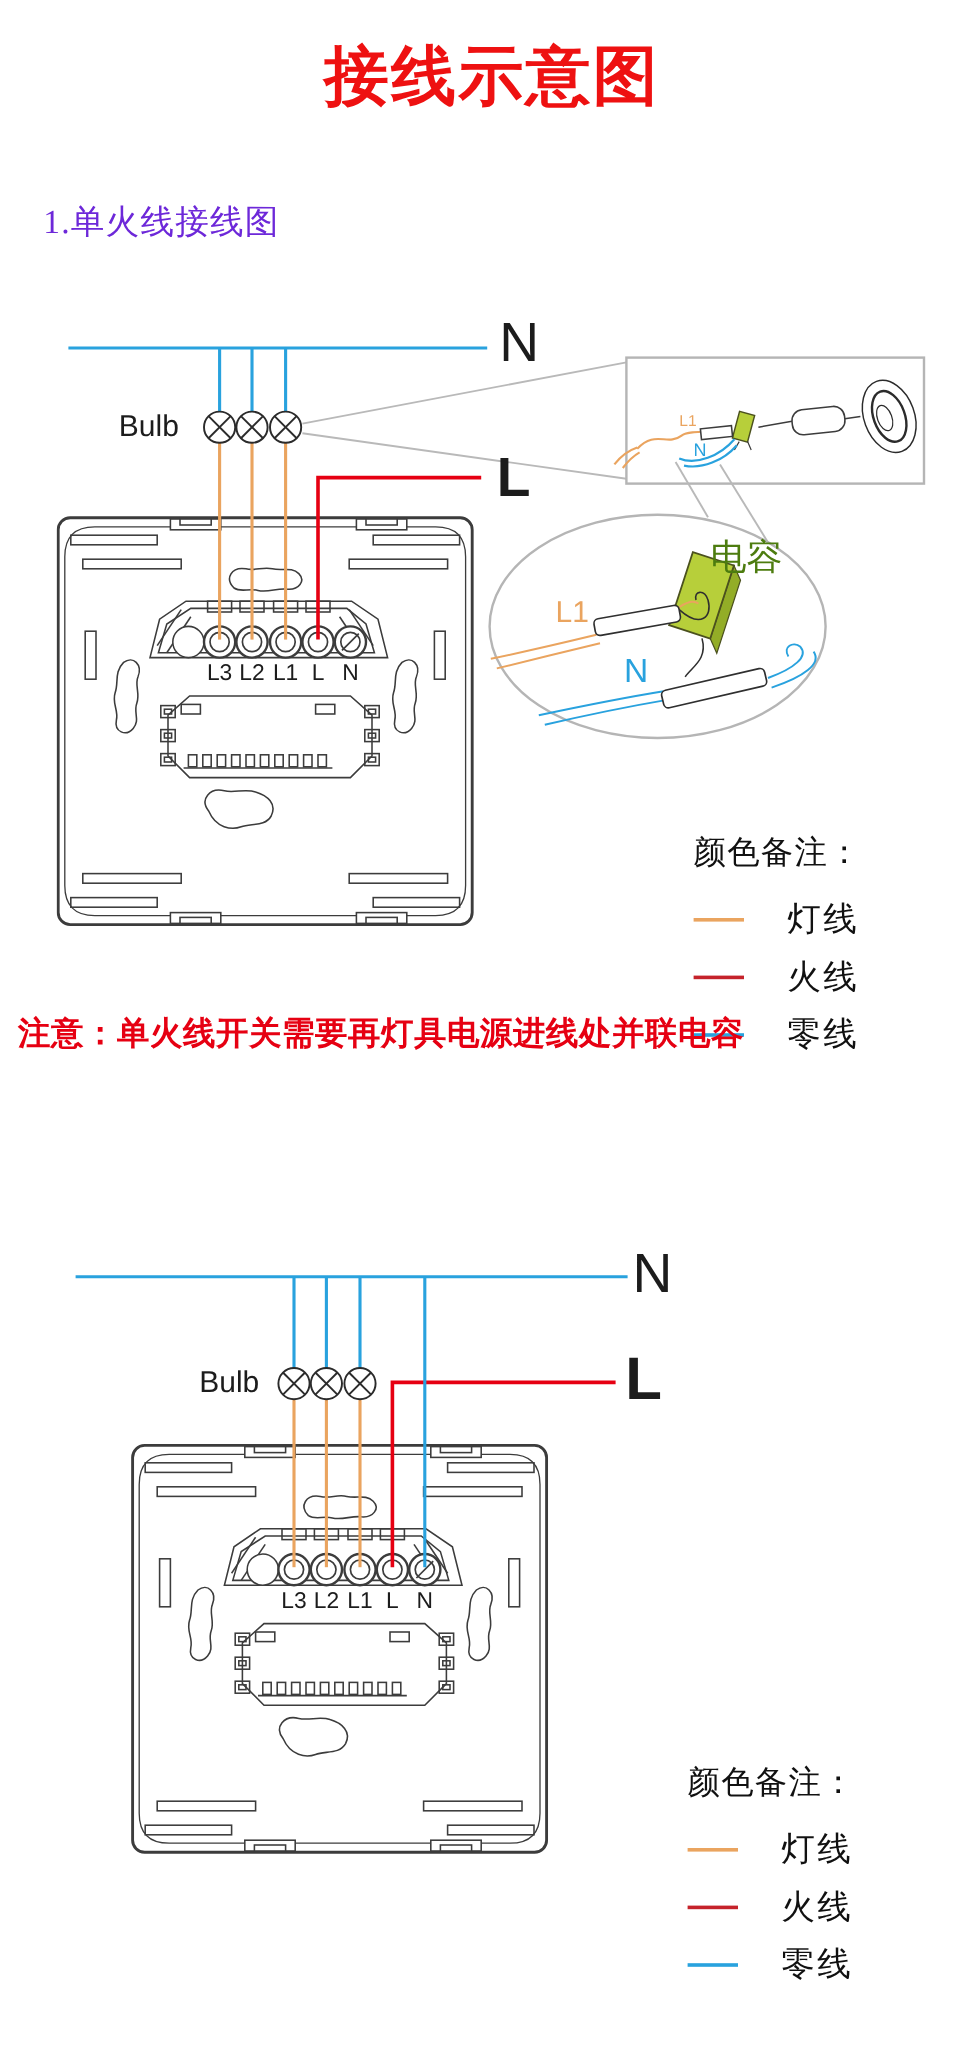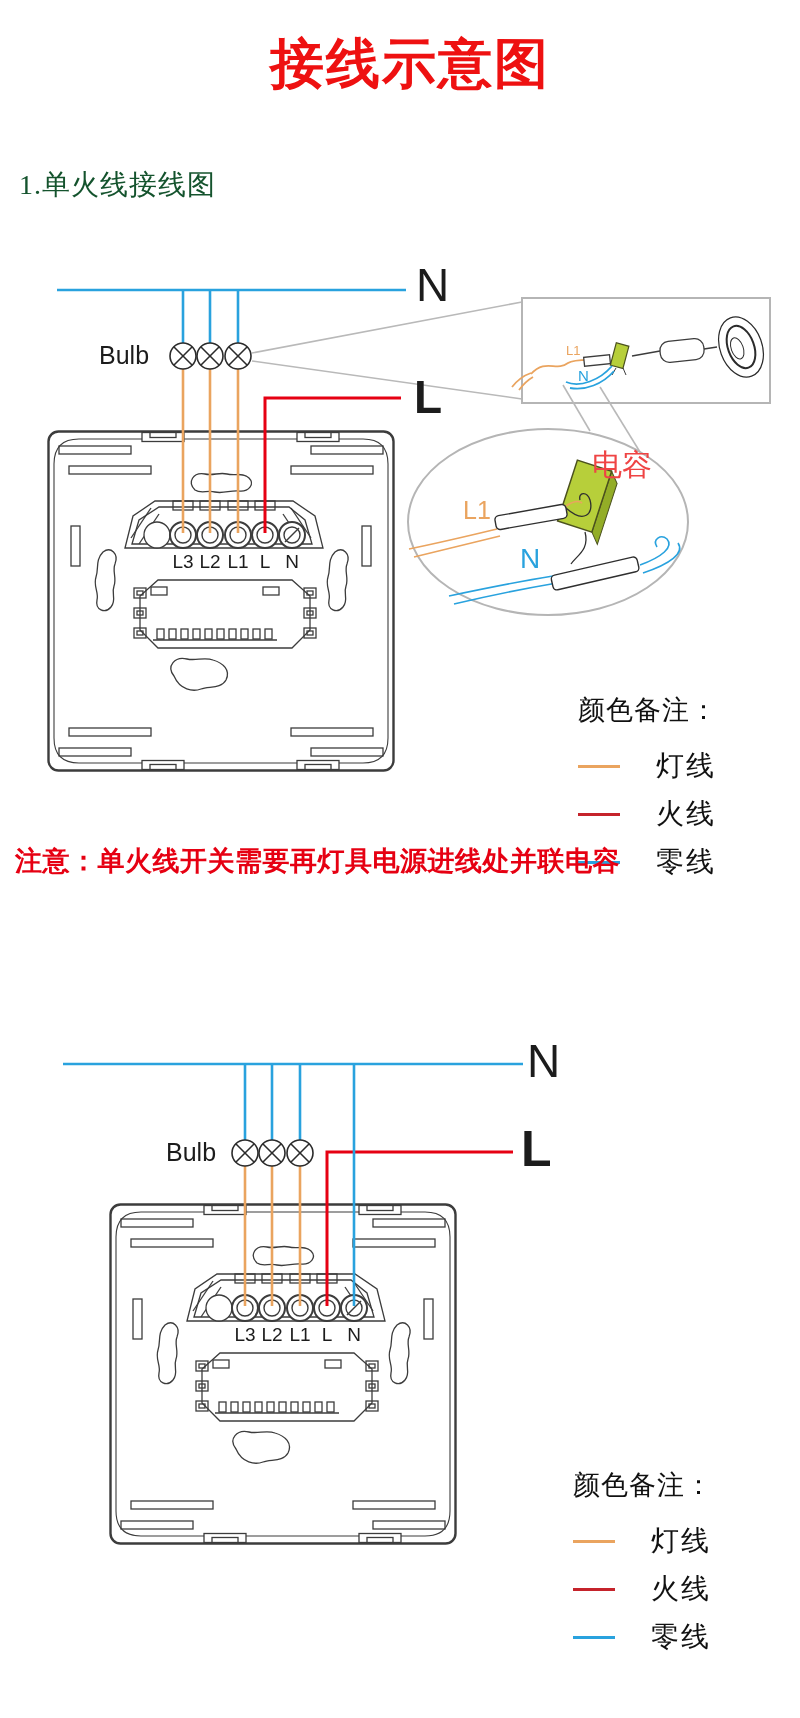--- a/index.html
+++ b/index.html
@@ -11,21 +11,21 @@
   .sec-head{font-family:"Liberation Serif",serif;font-size:28px;letter-spacing:1px;}
   .big-lbl{font-size:46px;color:#1c1c1c;line-height:1;}
   .bulb-lbl{font-size:25px;color:#1c1c1c;line-height:1;}
   .term-lbl{font-size:19px;color:#1c1c1c;line-height:1;transform:translateX(-50%);}
   .note{font-size:27px;font-weight:bold;letter-spacing:0.5px;}
   .legend{display:flex;flex-direction:column;}
   .legend-head{font-family:"Liberation Serif",serif;font-size:27px;color:#111;margin-bottom:14px;letter-spacing:1px;}
   .legend-row{display:flex;align-items:center;height:48px;gap:16px;}
   .legend-swatch{width:42px;height:3px;margin-right:20px;flex:0 0 auto;}
   .legend-label{font-family:"Liberation Serif",serif;font-size:28px;color:#111;letter-spacing:2px;}
-  .cap-lbl{font-size:30px;color:#ef4444;line-height:1;}
+  .cap-lbl{font-size:30px;color:#4d7c0f;line-height:1;}
   .l1-big{font-size:25px;line-height:1;}
   .n-big{font-size:28px;line-height:1;}
   .l1-small{font-size:13px;line-height:1;}
   .n-small{font-size:15px;line-height:1;}
 </style>
 </head>
 <body>
 
 <div id="canvas">
 
@@ -284,21 +284,21 @@
             <circle cx="300" cy="1153" r="13"></circle>
             <line x1="291" y1="1144" x2="309" y2="1162"></line>
             <line x1="291" y1="1162" x2="309" y2="1144"></line>
           </g>
       </g>
     </g>
   </svg>
 
   <div class="abs title" style="color: rgb(238, 17, 17);">接线示意图</div>
 
-  <div class="abs sec-head" style="left: 19px; top: 166px; color: #14532d;">1.单火线接线图</div>
+  <div class="abs sec-head" style="left: 36px; top: 166px; color: #6d28d9;">1.单火线接线图</div>
 
   <div class="abs big-lbl" style="left:416px;top:262px">N</div>
   <div class="abs bulb-lbl" style="left:99px;top:343px">Bulb</div>
   <div class="abs big-lbl" style="left:414px;top:374px;font-weight:bold">L</div>
 
   <div class="abs term-lbl" style="left:183px;top:552px">L3</div>
   <div class="abs term-lbl" style="left:210px;top:552px">L2</div>
   <div class="abs term-lbl" style="left:238px;top:552px">L1</div>
   <div class="abs term-lbl" style="left:265px;top:552px">L</div>
   <div class="abs term-lbl" style="left:292px;top:552px">N</div>

